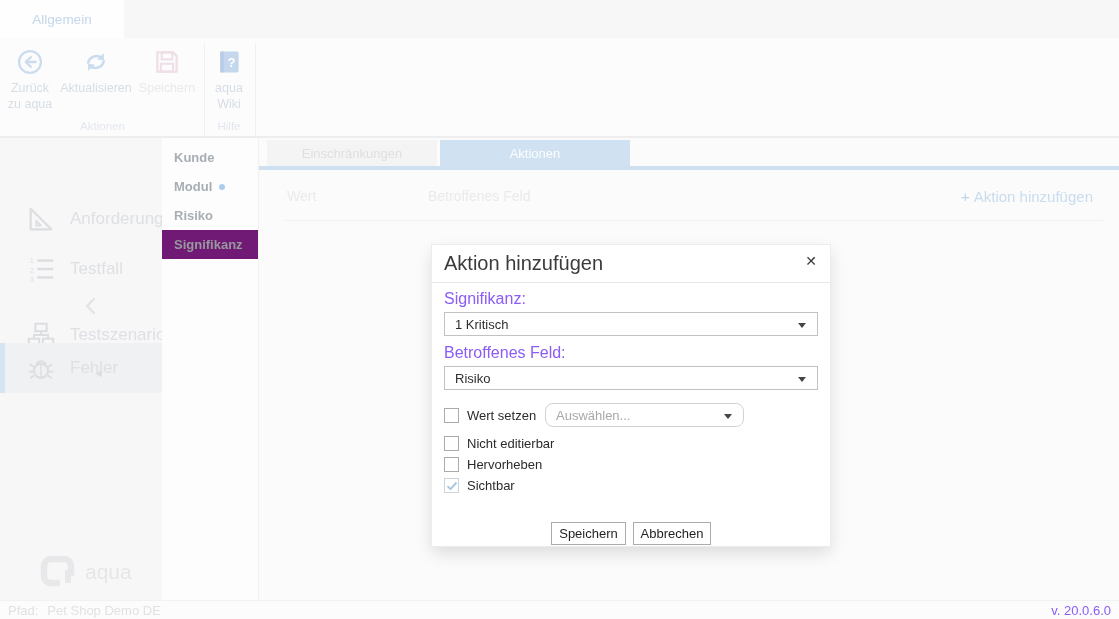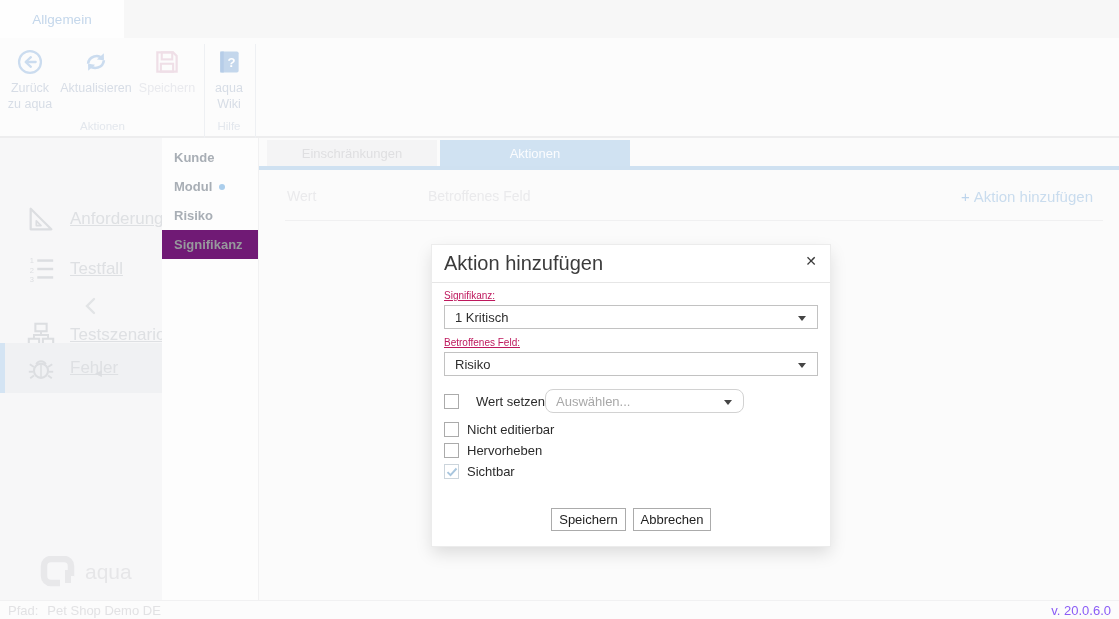--- a/index.html
+++ b/index.html
@@ -27,21 +27,21 @@
   .rb-div1 { left:204px; } .rb-div2 { left:255px; }
   .rb-grp { position:absolute; top:82px; font-size:11.5px; color:#e3e7ed; text-align:center; }
   .rb-g1 { left:20px; width:165px; } .rb-g2 { left:206px; width:46px; }
   .icon-blue { color:#cbdcef; } .icon-pink { color:#efdfe7; } .icon-gray { color:#dcdee1; }
 
   
   .sidebar { position:absolute; left:0; top:138px; width:162px; height:462px; background:#f7f7f8; }
   .sb-collapse { position:absolute; left:82px; top:158px; width:18px; height:20px; color:#e2e4e6; }
   .sb-item { position:absolute; left:0; width:162px; height:50px; display:flex; align-items:center; }
   .sb-item .sic { width:30px; height:30px; margin-left:26px; }
-  .sb-item .slbl { margin-left:14px; font-size:17px; color:#dee0e3;text-decoration:underline; }
+  .sb-item .slbl { margin-left:14px; font-size:17px; color:#dee0e3; }
   .sb-item.selected { background:#f0f1f3; }
   .sb-item.selected::before { content:""; position:absolute; left:0; top:0; width:5px; height:50px; background:#d4e4f3; }
   .sb-logo { position:absolute; left:40px; top:418px; display:flex; align-items:center; color:#e8e8ea; }
   .sb-logo .glyph { width:36px; height:32px; }
   .sb-logo .ltxt { margin-left:9px; font-size:21px; color:#e6e6e8; }
 
   
   .fpanel { position:absolute; left:162px; top:138px; width:97px; height:462px; background:#fdfdfd;
             border-right:1px solid #f1f1f2; }
   .fp-item { position:relative; height:29px; display:flex; align-items:center; padding-left:12px;
@@ -70,27 +70,27 @@
   .st-pathval { margin-left:9px; color:#e2e2e4; }
   .st-ver { margin-left:auto; margin-right:8px; color:#8b5cf6; }
 
   
   .dialog { position:absolute; left:432px; top:245px; width:398px; height:301px; background:#ffffff;
             box-shadow:0 0 0 1px #ececec, 0 7px 16px rgba(0,0,0,0.13); }
   .dlg-title { padding:7px 12px 0 12px; font-size:20px; color:#3b3b3b; }
   .dlg-close { position:absolute; right:13px; top:8px; font-size:14px; color:#3a3a3a; cursor:default; }
   .dlg-hr { margin-top:7px; height:1px; background:#e6e6e6; }
   .dlg-body { padding:7px 12px 0 12px; }
-  .dlg-label { font-size:10px; color:#be185d; margin-bottom:4px;text-decoration:underline; }
+  .dlg-label { font-size:16px; color:#8b5cf6; margin-bottom:4px; }
   .dlg-select { position:relative; height:24px; border:1px solid #c2c2c2; background:#fff;
                 display:flex; align-items:center; padding-left:10px; font-size:13px; color:#2e2e2e; margin-bottom:8px; }
   .dd-arrow { position:absolute; right:11px; top:10px; width:0; height:0;
               border-left:4px solid transparent; border-right:4px solid transparent; border-top:5px solid #454545; }
   .dlg-select.disabled { border-color:#d2d2d2; color:#a8a8a8; margin-bottom:0; }
-  .setvalue-row { display:flex; align-items:center; margin-top:10px; height:30px;text-align:right; }
+  .setvalue-row { display:flex; align-items:center; margin-top:10px; height:30px; }
   .cb { width:15px; height:15px; border:1px solid #ababab; background:#fff; flex:none; position:relative; }
   .cb svg { position:absolute; left:1px; top:1px; }
   .cb.disabled { border-color:#ccd5dc; }
   .cb-label { margin-left:8px; font-size:13px; color:#2b2b2b; }
   .setvalue-row .cb-label { width:78px; }
   .combo { width:199px;border-radius:8px; }
   .cbrow { display:flex; align-items:center; height:16px; margin-top:5px; }
   .cbrow.first { margin-top:10px; }
   .dlg-btnrow { display:flex; justify-content:center; margin-top:29px; }
   .dlg-btn { height:23px; border:1px solid #ababab; background:#fff; font-size:13px; color:#1f1f1f;

